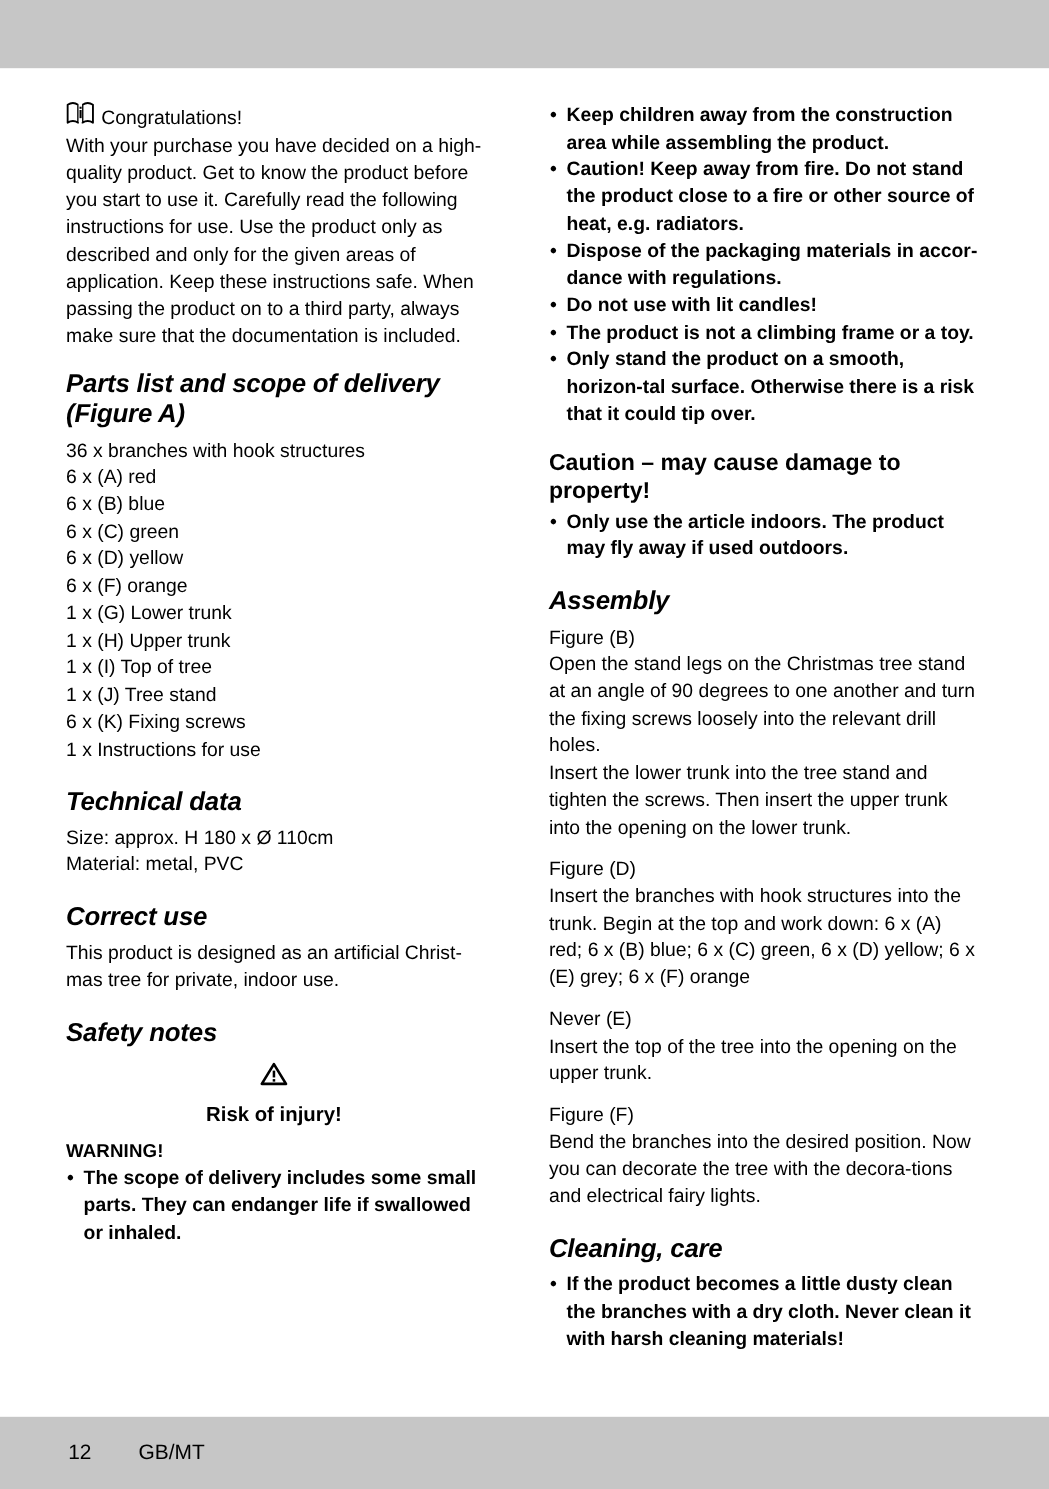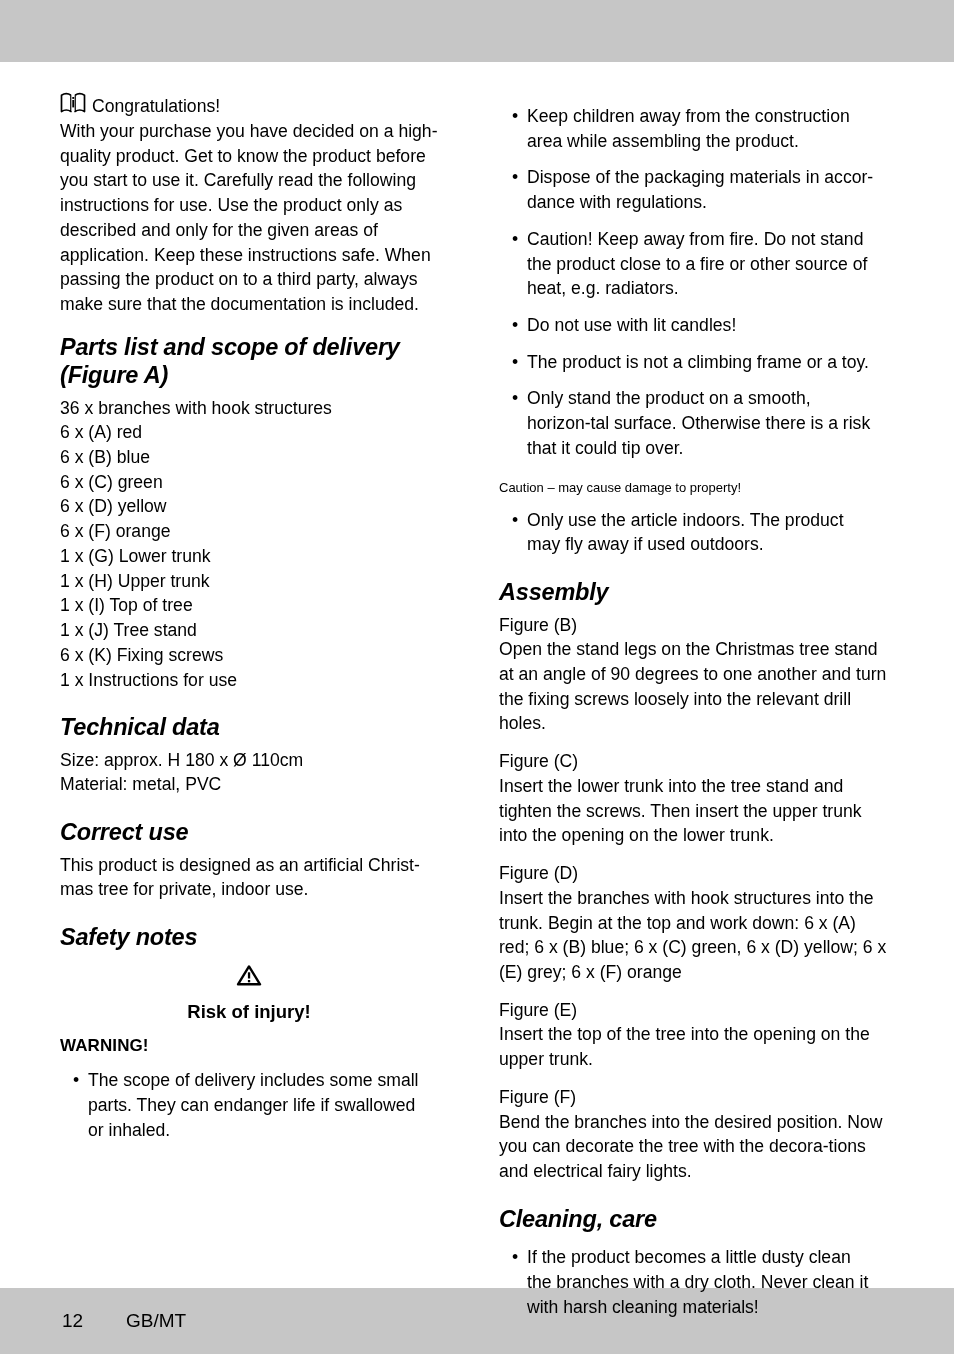--- a/index.html
+++ b/index.html
@@ -41,22 +41,22 @@
   h2 {
     font-size: 23.5px;
     font-weight: bold;
     line-height: 1.21;
     margin: 21px 0 6px 0;
     letter-spacing: -0.2px;
     font-style: italic;
   }
   h2.first { margin-top: 16px; }
   h3 {
-    font-size: 13px;
-    font-weight: normal;
+    font-size: 21px;
+    font-weight: bold;
     line-height: 1.24;
     margin: 19px 0 2px 0;
   }
   p {
     font-size: 17.6px;
     line-height: 1.405;
     margin: 0 0 0 0;
   }
   p + p.gap { margin-top: 13px; }
 
@@ -65,21 +65,22 @@
   ul {
     list-style: none;
     margin: 0;
     padding: 0;
   }
   li {
     font-size: 17.6px;
     line-height: 1.405;
     position: relative;
     padding-left: 16px;
-    margin: 12px;
+    margin: 0;
+    font-weight: bold;
   }
   li::before {
     content: "\2022";
     position: absolute;
     left: 1px;
     top: 0;
   }
 
   .warn-title {
     font-size: 18.5px;
@@ -187,44 +188,43 @@
     <div class="warn-sub">WARNING!</div>
     <ul>
       <li>The scope of delivery includes some small parts. They can endanger life if swallowed or inhaled.</li>
     </ul>
   </div>
 
   <div class="col col-right">
 
     <ul>
       <li>Keep children away from the construction area while assembling the product.</li>
+      <li>Caution! Keep away from fire. Do not stand the product close to a fire or other source of heat, e.g. radiators.</li>
       <li>Dispose of the packaging materials in accor-dance with regulations.</li>
-      <li>Caution! Keep away from fire. Do not stand the product close to a fire or other source of heat, e.g. radiators.</li>
       <li>Do not use with lit candles!</li>
       <li>The product is not a climbing frame or a toy.</li>
       <li>Only stand the product on a smooth, horizon-tal surface. Otherwise there is a risk that it could tip over.</li>
     </ul>
 
     <h3>Caution – may cause damage to property!</h3>
     <ul>
       <li>Only use the article indoors. The product may fly away if used outdoors.</li>
     </ul>
 
     <h2>Assembly</h2>
 
     <p>Figure (B)</p>
     <p>Open the stand legs on the Christmas tree stand at an angle of 90 degrees to one another and turn the fixing screws loosely into the relevant drill holes.</p>
 
-    <p class="gap">Figure (C)</p>
     <p>Insert the lower trunk into the tree stand and tighten the screws. Then insert the upper trunk into the opening on the lower trunk.</p>
 
     <p class="gap">Figure (D)</p>
     <p>Insert the branches with hook structures into the trunk. Begin at the top and work down: 6 x (A) red; 6 x (B) blue; 6 x (C) green, 6 x (D) yellow; 6 x (E) grey; 6 x (F) orange</p>
 
-    <p class="gap">Figure (E)</p>
+    <p class="gap">Never (E)</p>
     <p>Insert the top of the tree into the opening on the upper trunk.</p>
 
     <p class="gap">Figure (F)</p>
     <p>Bend the branches into the desired position. Now you can decorate the tree with the decora-tions and electrical fairy lights.</p>
 
     <h2>Cleaning, care</h2>
     <ul>
       <li>If the product becomes a little dusty clean the branches with a dry cloth. Never clean it with harsh cleaning materials!</li>
     </ul>
   </div>

